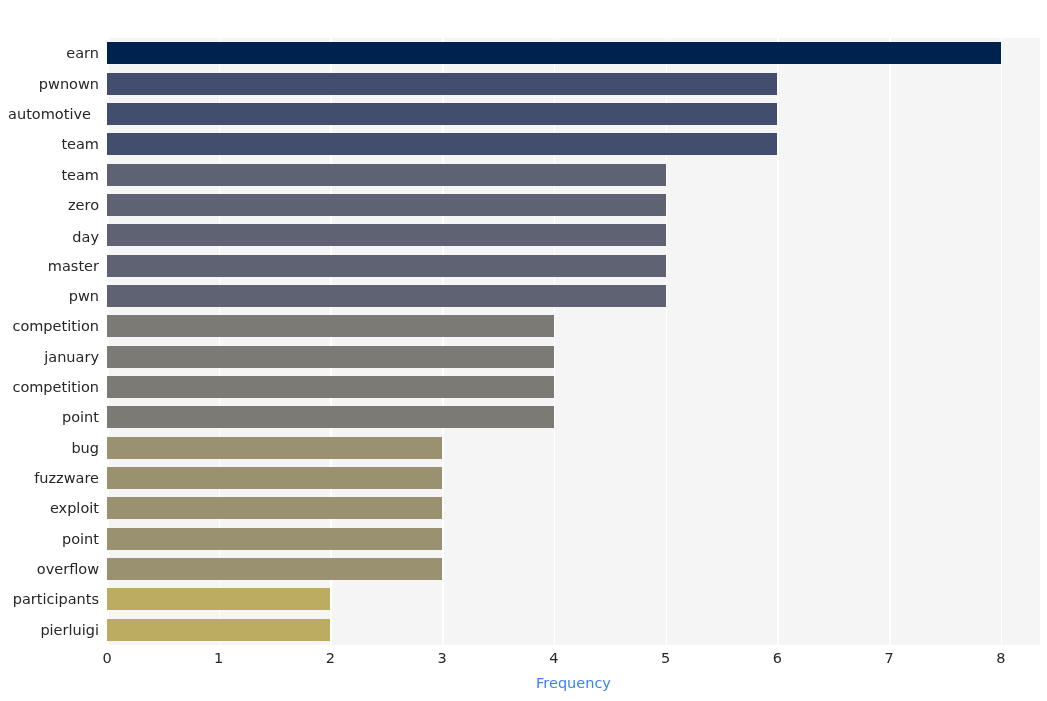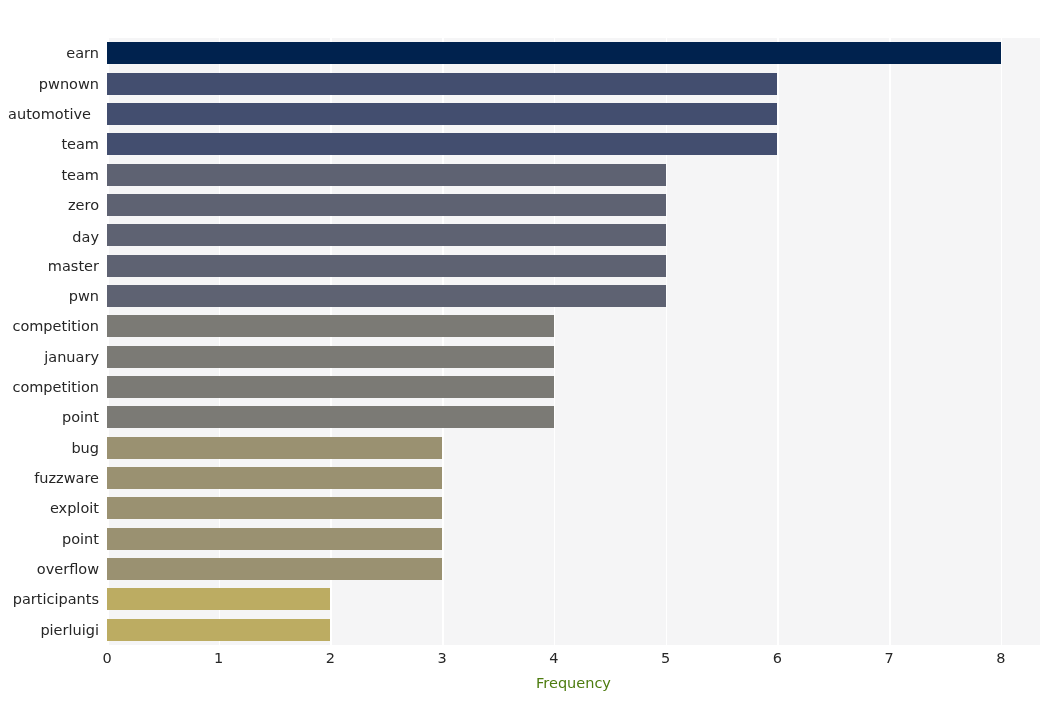--- a/index.html
+++ b/index.html
@@ -107,21 +107,21 @@
     color: #262626;
     line-height: 20px;
   }
   .xaxis-title {
     position: absolute;
     left: 107px;
     top: 673px;
     width: 933px;
     text-align: center;
     font-size: 14.5px;
-    color: #4d7c0f;
+    color: #3b82f6;
     line-height: 20px;
   }
 </style>
 </head>
 <body>
 
 <div id="chart-root" style="background: rgb(255, 255, 255);">
 
 
   <div class="plot-area" id="plot-area" style="background: rgb(245, 245, 246);">

